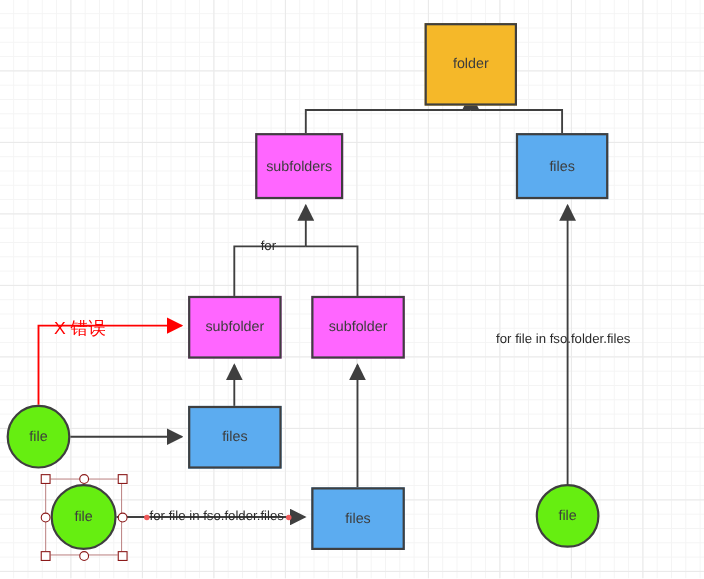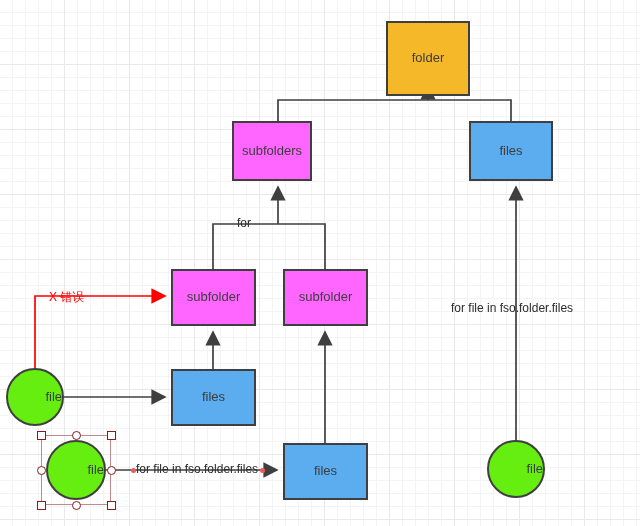--- a/index.html
+++ b/index.html
@@ -37,33 +37,32 @@
     align-items: center;
     justify-content: center;
     font-size: 13px;
     color: #3d3d3d;
     border: 2px solid #3f3f3f;
     text-align: center;
     line-height: 1.1;
   }
   .node.circle {
     border-radius: 50%;
-    justify-content: flex-end;
   }
   .edge-label {
     position: absolute;
     font-size: 12px;
     color: #2b2b2b;
     white-space: nowrap;
     background: transparent;
     text-align: right;
   }
   .edge-label.red {
     color: #ff0000;
-    font-size: 12px;
+    font-size: 16px;
   }
   .sel-box {
     position: absolute;
     box-sizing: border-box;
     border: 1px solid #c08a8a;
   }
   .handle {
     position: absolute;
     box-sizing: border-box;
     width: 9px;

